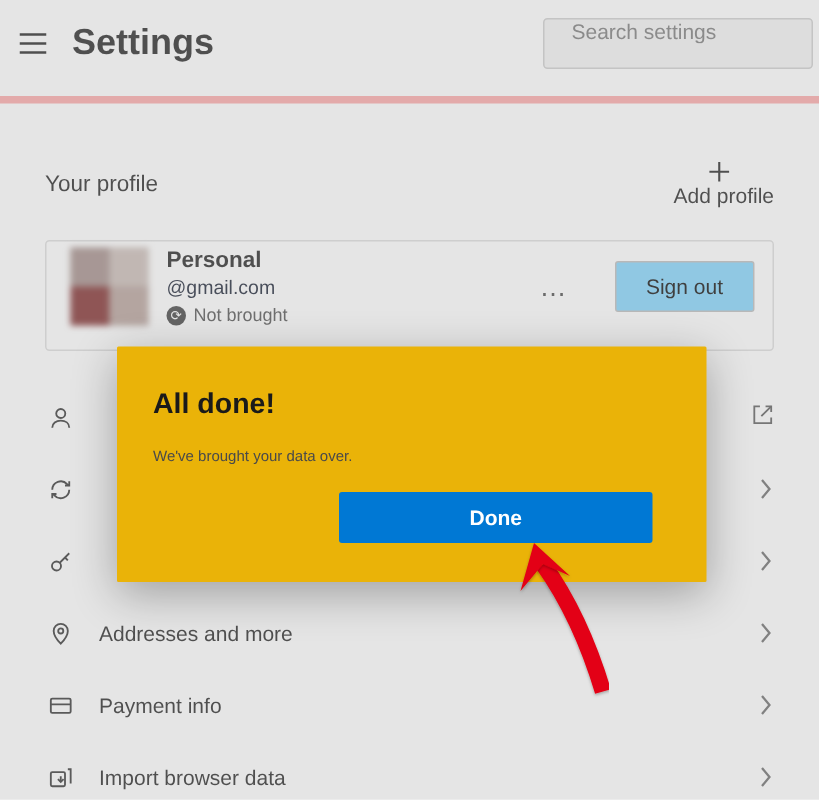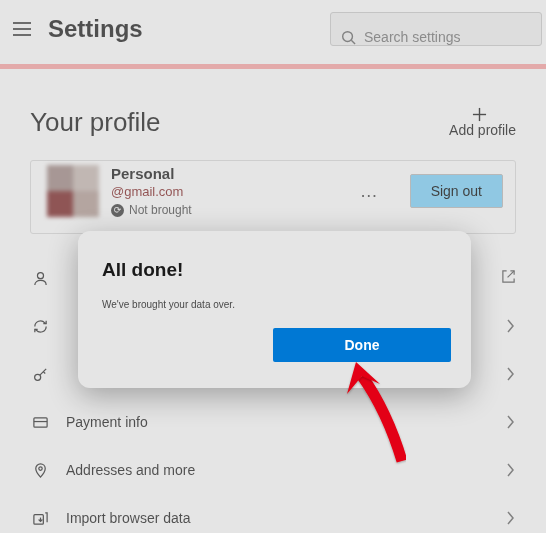--- a/index.html
+++ b/index.html
@@ -1,54 +1,54 @@
 <!DOCTYPE html>
 <html><head>
 <meta charset="utf-8">
 <style>
   * { box-sizing: border-box; margin: 0; padding: 0; }
   body { font-family: "Segoe UI", Arial, sans-serif; background: #fff; color: #1a1a1a; width: 546px; height: 533px; overflow: hidden; position: relative; }
   .header { display: flex; align-items: center; padding: 12px 4px 18px 10px; border-bottom: 5px solid #fca5a5; }
   .menu-btn { width: 24px; height: 24px; margin-right: 14px; display: flex; align-items: center; justify-content: center; cursor: pointer; }
   .menu-btn svg { stroke: #1a1a1a; }
   .title { font-size: 24px; font-weight: 600; flex: 1; }
-  .search-box { display: flex; align-items: flex-end; background: #f3f3f3; border: 1px solid #ccc; border-radius: 3px; height: 34px; padding: 0 10px; width: 212px; }
+  .search-box { display: flex; align-items: flex-start; background: #f3f3f3; border: 1px solid #ccc; border-radius: 3px; height: 34px; padding: 0 10px; width: 180px; }
   .search-box svg { stroke: #666; margin-right: 8px; }
   .search-box input { border: none; outline: none; background: transparent; font-size: 14px; color: #333; width: 160px; }
   .content { padding: 38px 30px 0 30px; }
   .section-head { display: flex; align-items: center; justify-content: space-between; margin-bottom: 22px; }
-  .section-head h2 { font-size: 26px; font-weight: 400; }
+  .section-head h2 { font-size: 15px; font-weight: 400; }
   .add-profile { display: flex; align-items: center; font-size: 14px; cursor: pointer; flex-direction: column; }
   .add-profile svg { stroke: #1a1a1a; margin-right: 6px; }
   .profile-card { border: 1px solid #dcdcdc; border-radius: 3px; display: flex; align-items: center; padding: 4px 12px 16px 16px; gap: 12px; }
   .avatar-box { width: 52px; height: 52px; background: #b0aaa6; position: relative; display: grid; grid-template-columns: 1fr 1fr; grid-template-rows: 1fr 1fr; filter:blur(2px)}
   .avatar-box div:nth-child(1){background:#a08884;}
   .avatar-box div:nth-child(2){background:#c8b9b3;}
   .avatar-box div:nth-child(3){background:#7b2323;}
   .avatar-box div:nth-child(4){background:#b49d96;}
   .profile-info .name { font-weight: 600; font-size: 15px; }
-  .profile-info .email { font-size: 13px; color: #7f1d1d; margin-top: 2px; }
+  .profile-info .email { font-size: 13px; color: #0f172a; margin-top: 2px; }
   .profile-info .sync { font-size: 12px; color: #4a4a4a; display: flex; align-items: center; gap: 5px; margin-top: 4px; }
   .sync-badge { width: 13px; height: 13px; border-radius: 50%; background: #3a3a3a; display:flex; align-items:center; justify-content:center; color:#fff; font-size:9px; line-height:1; }
   .spacer { flex: 1; }
   .more-btn { font-size: 18px; letter-spacing: 2px; color: #444; padding: 4px 8px; cursor: pointer; }
   .signout-btn { border: 1px solid #bbb; background: #7dd3fc; padding: 8px 20px; font-size: 14px; cursor: pointer; border-radius: 2px; margin-left:10px;}
   .list { margin-top: 20px; }
   .list-row { display: flex; align-items: center; height: 48px; font-size: 14px; cursor: pointer; border-bottom: 0; }
   .list-row .li-icon { width: 20px; height: 20px; margin-right: 16px; display:flex; align-items:center; justify-content:center; }
   .list-row .li-icon svg { stroke: #2a2a2a; }
   .list-row .chev { margin-left: auto; display:flex; align-items:center; }
   .list-row .chev svg { stroke: #666;}
   .list-row .ext { margin-left:auto; }
   .dim-overlay { position: absolute; inset: 0; background: rgba(180,180,180,.35); }
-  .modal { position: absolute; left: 78px; top: 231px; width: 393px; background: #e5e5e5; border-radius: 12px; box-shadow: 0 8px 30px rgba(0,0,0,.30); padding: 28px 20px 26px 24px; }
+  .modal { position: absolute; left: 78px; top: 231px; width: 393px; background: #eab308; border-radius: 1px; box-shadow: 0 8px 30px rgba(0,0,0,.30); padding: 28px 36px 26px 24px; }
   .modal h3 { font-size: 19px; font-weight: 600; margin-bottom: 18px; }
   .modal p { font-size: 10px; color: #4a4a4a; margin-bottom: 18px; }
   .modal .actions { display:flex; justify-content:flex-end; }
-  .done-btn { background:#0078d4; color:#fff; border:none; padding:9px 0; width:178px; font-size:14px; font-weight:600; cursor:pointer; border-radius:2px; }
+  .done-btn { background:#0078d4; color:#fff; border:none; padding:9px 0; width:209px; font-size:14px; font-weight:600; cursor:pointer; border-radius:2px; }
   .arrow-annot { position:absolute; left:332px; top:356px; pointer-events:none; }
 </style>
 </head>
 <body>
 
 <div class="header">
   <div class="menu-btn">
     <svg width="18" height="14" viewBox="0 0 18 14" fill="none" stroke-width="1.6">
         <line x1="0" y1="1" x2="18" y2="1"></line>
         <line x1="0" y1="7" x2="18" y2="7"></line>
@@ -145,40 +145,40 @@
       <span class="chev">
           <svg width="10" height="14" viewBox="0 0 8 14" fill="none" stroke-width="1.5">
             <path d="M1 1l5 6-5 6"></path>
           </svg>
         </span>
     </div>
 
     <div class="list-row">
       <span class="li-icon">
         <svg width="17" height="17" viewBox="0 0 18 18" fill="none" stroke-width="1.3">
+            <path d="M9 16s5-5.2 5-9a5 5 0 1 0-10 0c0 3.8 5 9 5 9z"></path>
+            <circle cx="9" cy="7" r="1.8"></circle>
+          </svg>
+      </span>
+      <span>Addresses and more</span>
+      <span class="chev">
+          <svg width="10" height="14" viewBox="0 0 8 14" fill="none" stroke-width="1.5">
+            <path d="M1 1l5 6-5 6"></path>
+          </svg>
+        </span>
+    </div>
+
+    <div class="list-row">
+      <span class="li-icon">
+        <svg width="17" height="17" viewBox="0 0 18 18" fill="none" stroke-width="1.3">
             <rect x="2" y="4" width="14" height="10" rx="1"></rect>
             <line x1="2" y1="8" x2="16" y2="8"></line>
           </svg>
       </span>
       <span>Payment info</span>
-      <span class="chev">
-          <svg width="10" height="14" viewBox="0 0 8 14" fill="none" stroke-width="1.5">
-            <path d="M1 1l5 6-5 6"></path>
-          </svg>
-        </span>
-    </div>
-
-    <div class="list-row">
-      <span class="li-icon">
-        <svg width="17" height="17" viewBox="0 0 18 18" fill="none" stroke-width="1.3">
-            <path d="M9 16s5-5.2 5-9a5 5 0 1 0-10 0c0 3.8 5 9 5 9z"></path>
-            <circle cx="9" cy="7" r="1.8"></circle>
-          </svg>
-      </span>
-      <span>Addresses and more</span>
       <span class="chev">
           <svg width="10" height="14" viewBox="0 0 8 14" fill="none" stroke-width="1.5">
             <path d="M1 1l5 6-5 6"></path>
           </svg>
         </span>
     </div>
 
     <div class="list-row">
       <span class="li-icon">
         <svg width="17" height="17" viewBox="0 0 18 18" fill="none" stroke-width="1.3">

